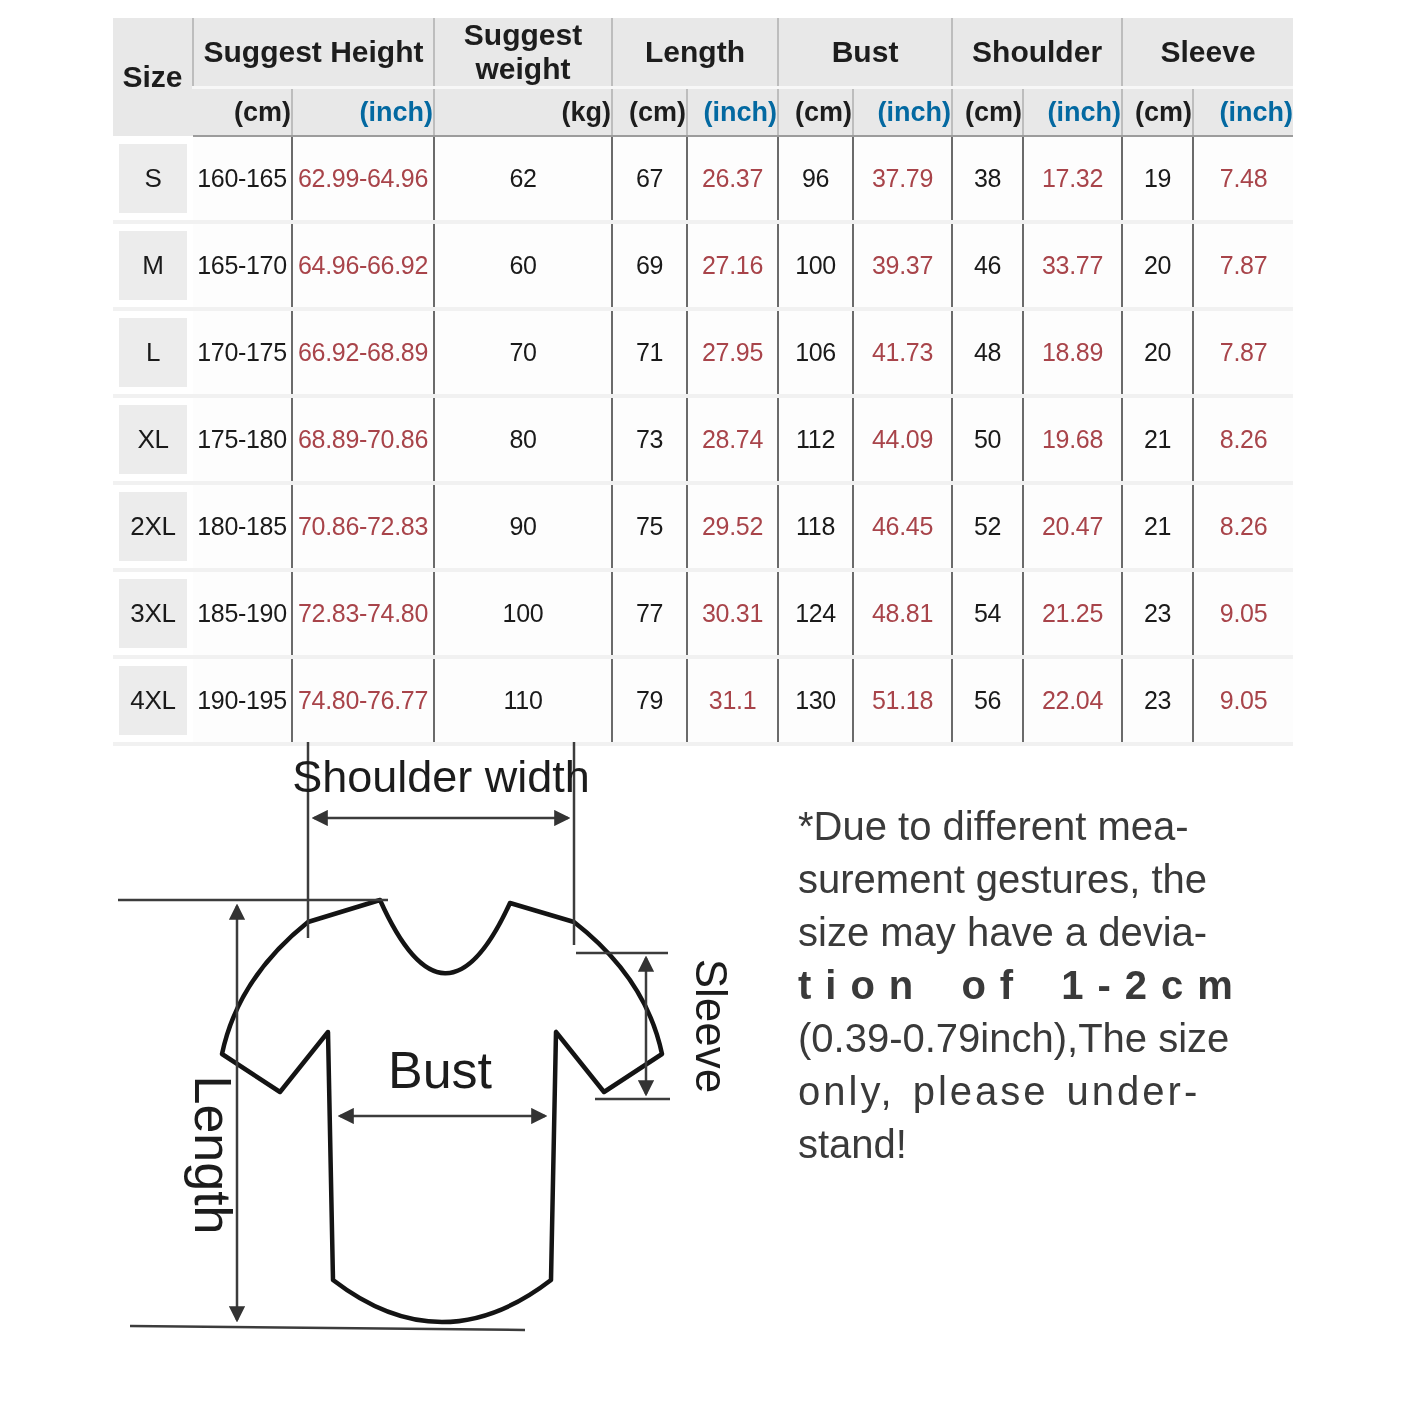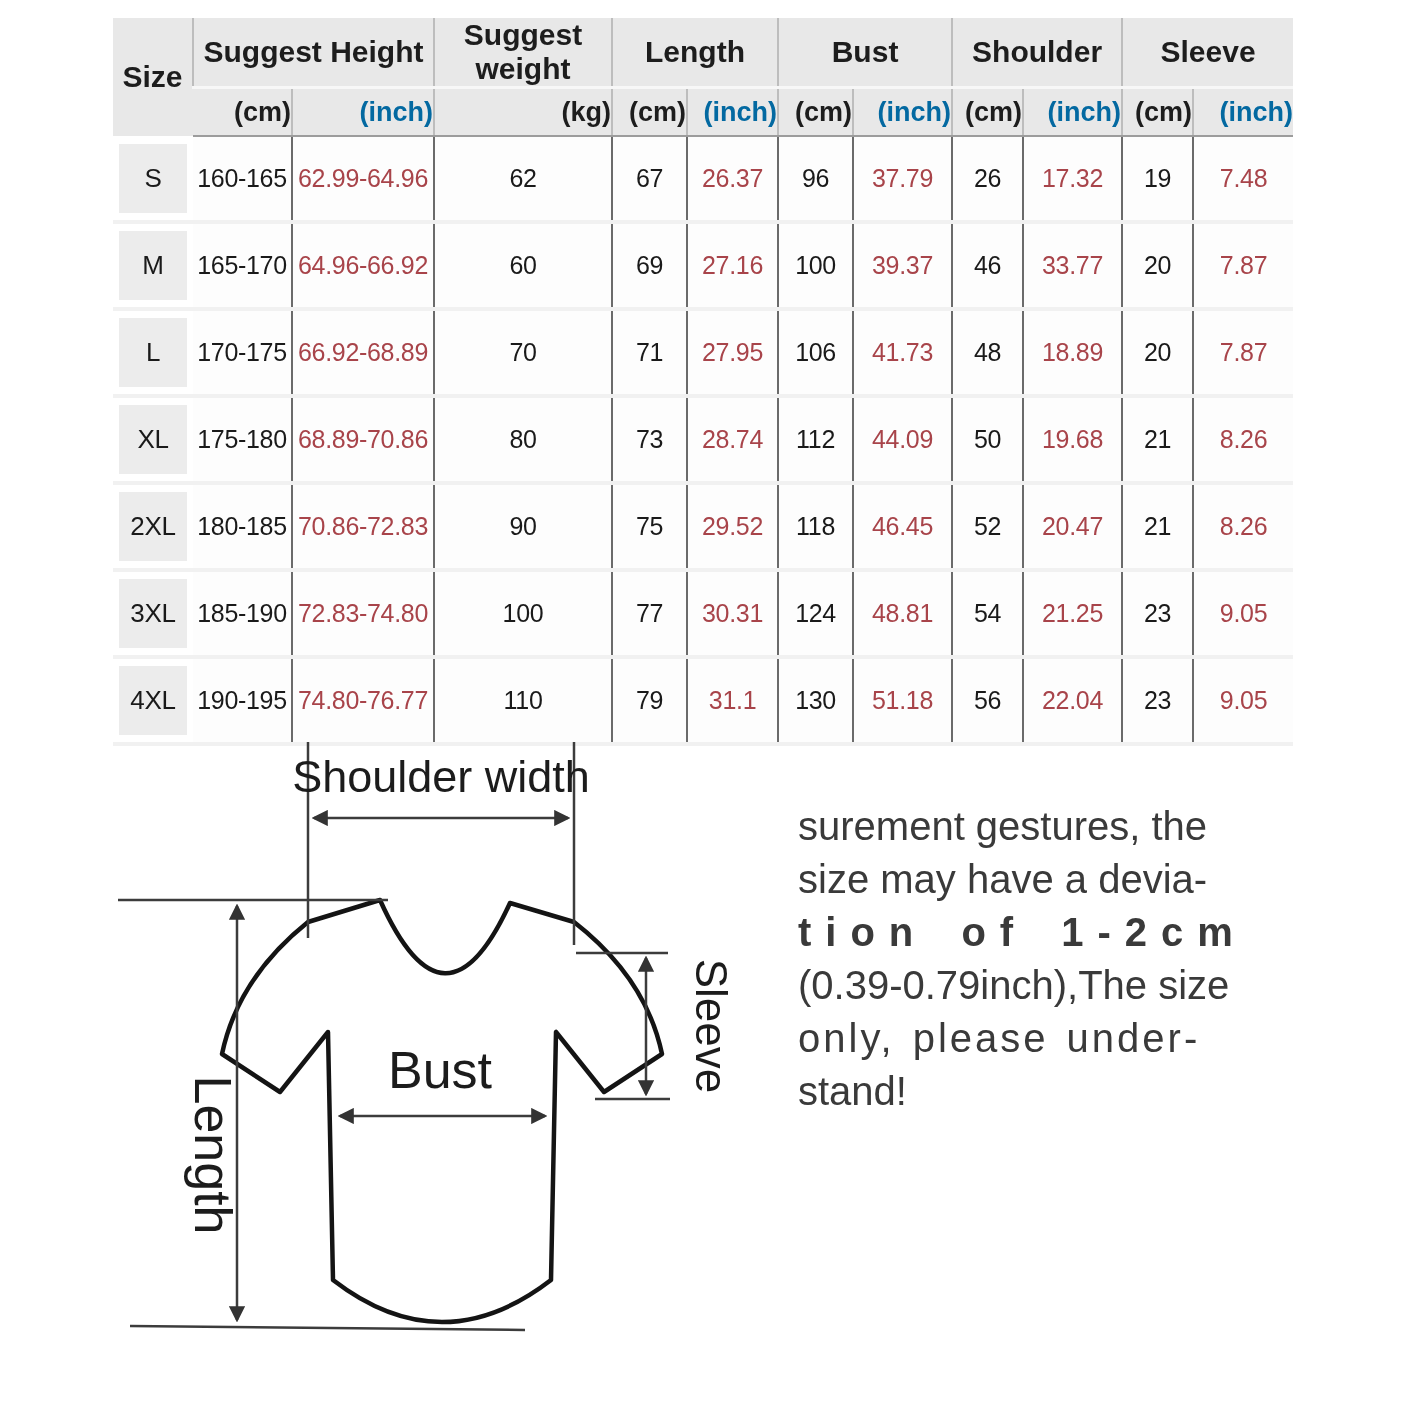--- a/index.html
+++ b/index.html
@@ -92,21 +92,21 @@
       <td class="sz">
             <div class="chip">S</div>
           </td>
       <td>160-165</td>
       <td class="in bl">62.99-64.96</td>
       <td class="bl">62</td>
       <td class="bl">67</td>
       <td class="in bl">26.37</td>
       <td class="bl">96</td>
       <td class="in bl">37.79</td>
-      <td class="bl">26</td>
+      <td class="bl">38</td>
       <td class="in bl">17.32</td>
       <td class="bl">19</td>
       <td class="in bl">7.48</td>
     </tr>
     <tr>
       <td class="sz">
             <div class="chip">M</div>
           </td>
       <td>165-170</td>
       <td class="in bl">64.96-66.92</td>
@@ -228,19 +228,20 @@
   <line x1="505" y1="379" x2="580" y2="379" stroke="#3c3c3c" stroke-width="2.5"></line>
   <line x1="556" y1="238" x2="556" y2="374" stroke="#3c3c3c" stroke-width="2.5" marker-start="url(#ah)" marker-end="url(#ah)"></line>
   <text x="606" y="306" text-anchor="middle" font-size="44" fill="#1c1c1c" transform="rotate(90 606 306)">Sleeve</text>
 
   <text x="350" y="368" text-anchor="middle" font-size="52" fill="#1c1c1c">Bust</text>
   <line x1="250" y1="396" x2="455" y2="396" stroke="#3c3c3c" stroke-width="2.5" marker-start="url(#ah)" marker-end="url(#ah)"></line>
 </svg>
 </div>
 
 <div class="disclaimer">
+  <div class="ln">*Due to different mea-</div>
   <div class="ln">surement gestures, the</div>
   <div class="ln">size may have a devia-</div>
   <div class="ln ls-wide">tion of 1-2cm</div>
   <div class="ln">(0.39-0.79inch),The size</div>
   <div class="ln ls-med">only, please under-</div>
   <div class="ln">stand!</div>
 </div>
 
 </body></html>

